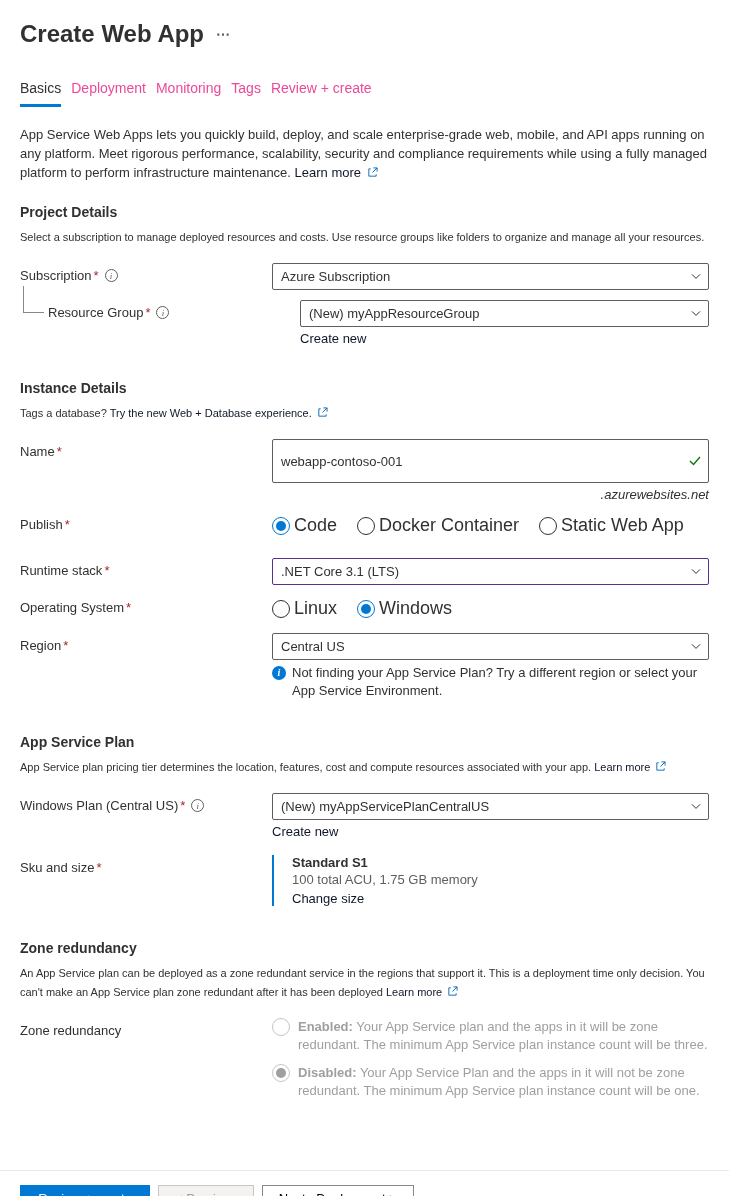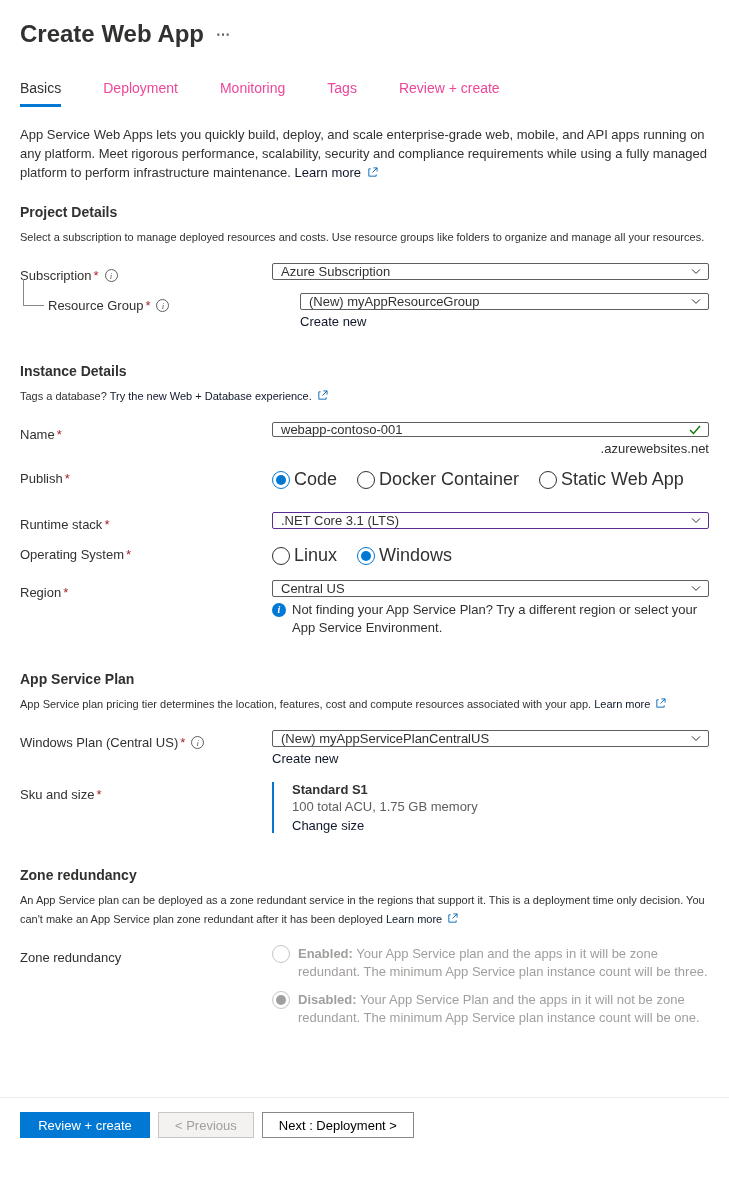--- a/index.html
+++ b/index.html
@@ -16,21 +16,21 @@
     font-size: 24px;
     font-weight: 600;
     margin: 8px 0 4px 0;
     display: flex;
     align-items: center;
     gap: 12px;
   }
   .more-dots { font-size: 14px; color: #605e5c; letter-spacing: 1px; cursor: pointer; }
   .tabs {
     display: flex;
-    gap: 42px;
+    gap: 10px;
     border-bottom: none;
     margin-top: 28px;
     margin-bottom: 18px;
   }
   .tab {
     padding: 4px 0 8px 0;
     font-size: 14px;
     color: #ec4899;
     cursor: pointer;
   }
@@ -81,41 +81,41 @@
     justify-content: center;
     font-size: 9px;
     font-style: italic;
     font-family: Georgia, serif;
     color: #605e5c;
     cursor: default;
   }
   .input-col { flex: 1; min-width: 0; }
   .select {
     width: 100%;
-    height: 17px;
+    height: 27px;
     border: 1px solid #605e5c;
     border-radius: 2px;
     padding: 0 24px 0 8px;
     font-size: 13px;
     background: #fff;
     position: relative;
     display: flex;
     align-items: center;
     cursor: pointer;
   }
   .select.highlighted { border-color: #5c2d91; border-width: 1px; }
   .select .chev {
     position: absolute;
     right: 6px;
     top: 50%;
     transform: translateY(-55%);
   }
   .textinput {
     width: 100%;
-    height: 15px;
+    height: 44px;
     border: 1px solid #605e5c;
     border-radius: 2px;
     padding: 0 24px 0 8px;
     font-size: 13px;
     display: flex;
     align-items: center;
     position: relative;
   }
   .textinput .check {
     position: absolute; right: 6px; top: 50%; transform: translateY(-50%);
@@ -123,20 +123,21 @@
   }
   .sublink {
     margin-top: 4px;
     font-size: 13px;
   }
   .right-suffix {
     text-align: right;
     font-size: 13px;
     color: #323130;
     margin-top: 4px;
+    font-style: italic;
   }
   .indent {
     margin-left: 28px;
     position: relative;
   }
   .indent::before {
     content: "";
     position: absolute;
     left: -25px;
     top: -14px;

